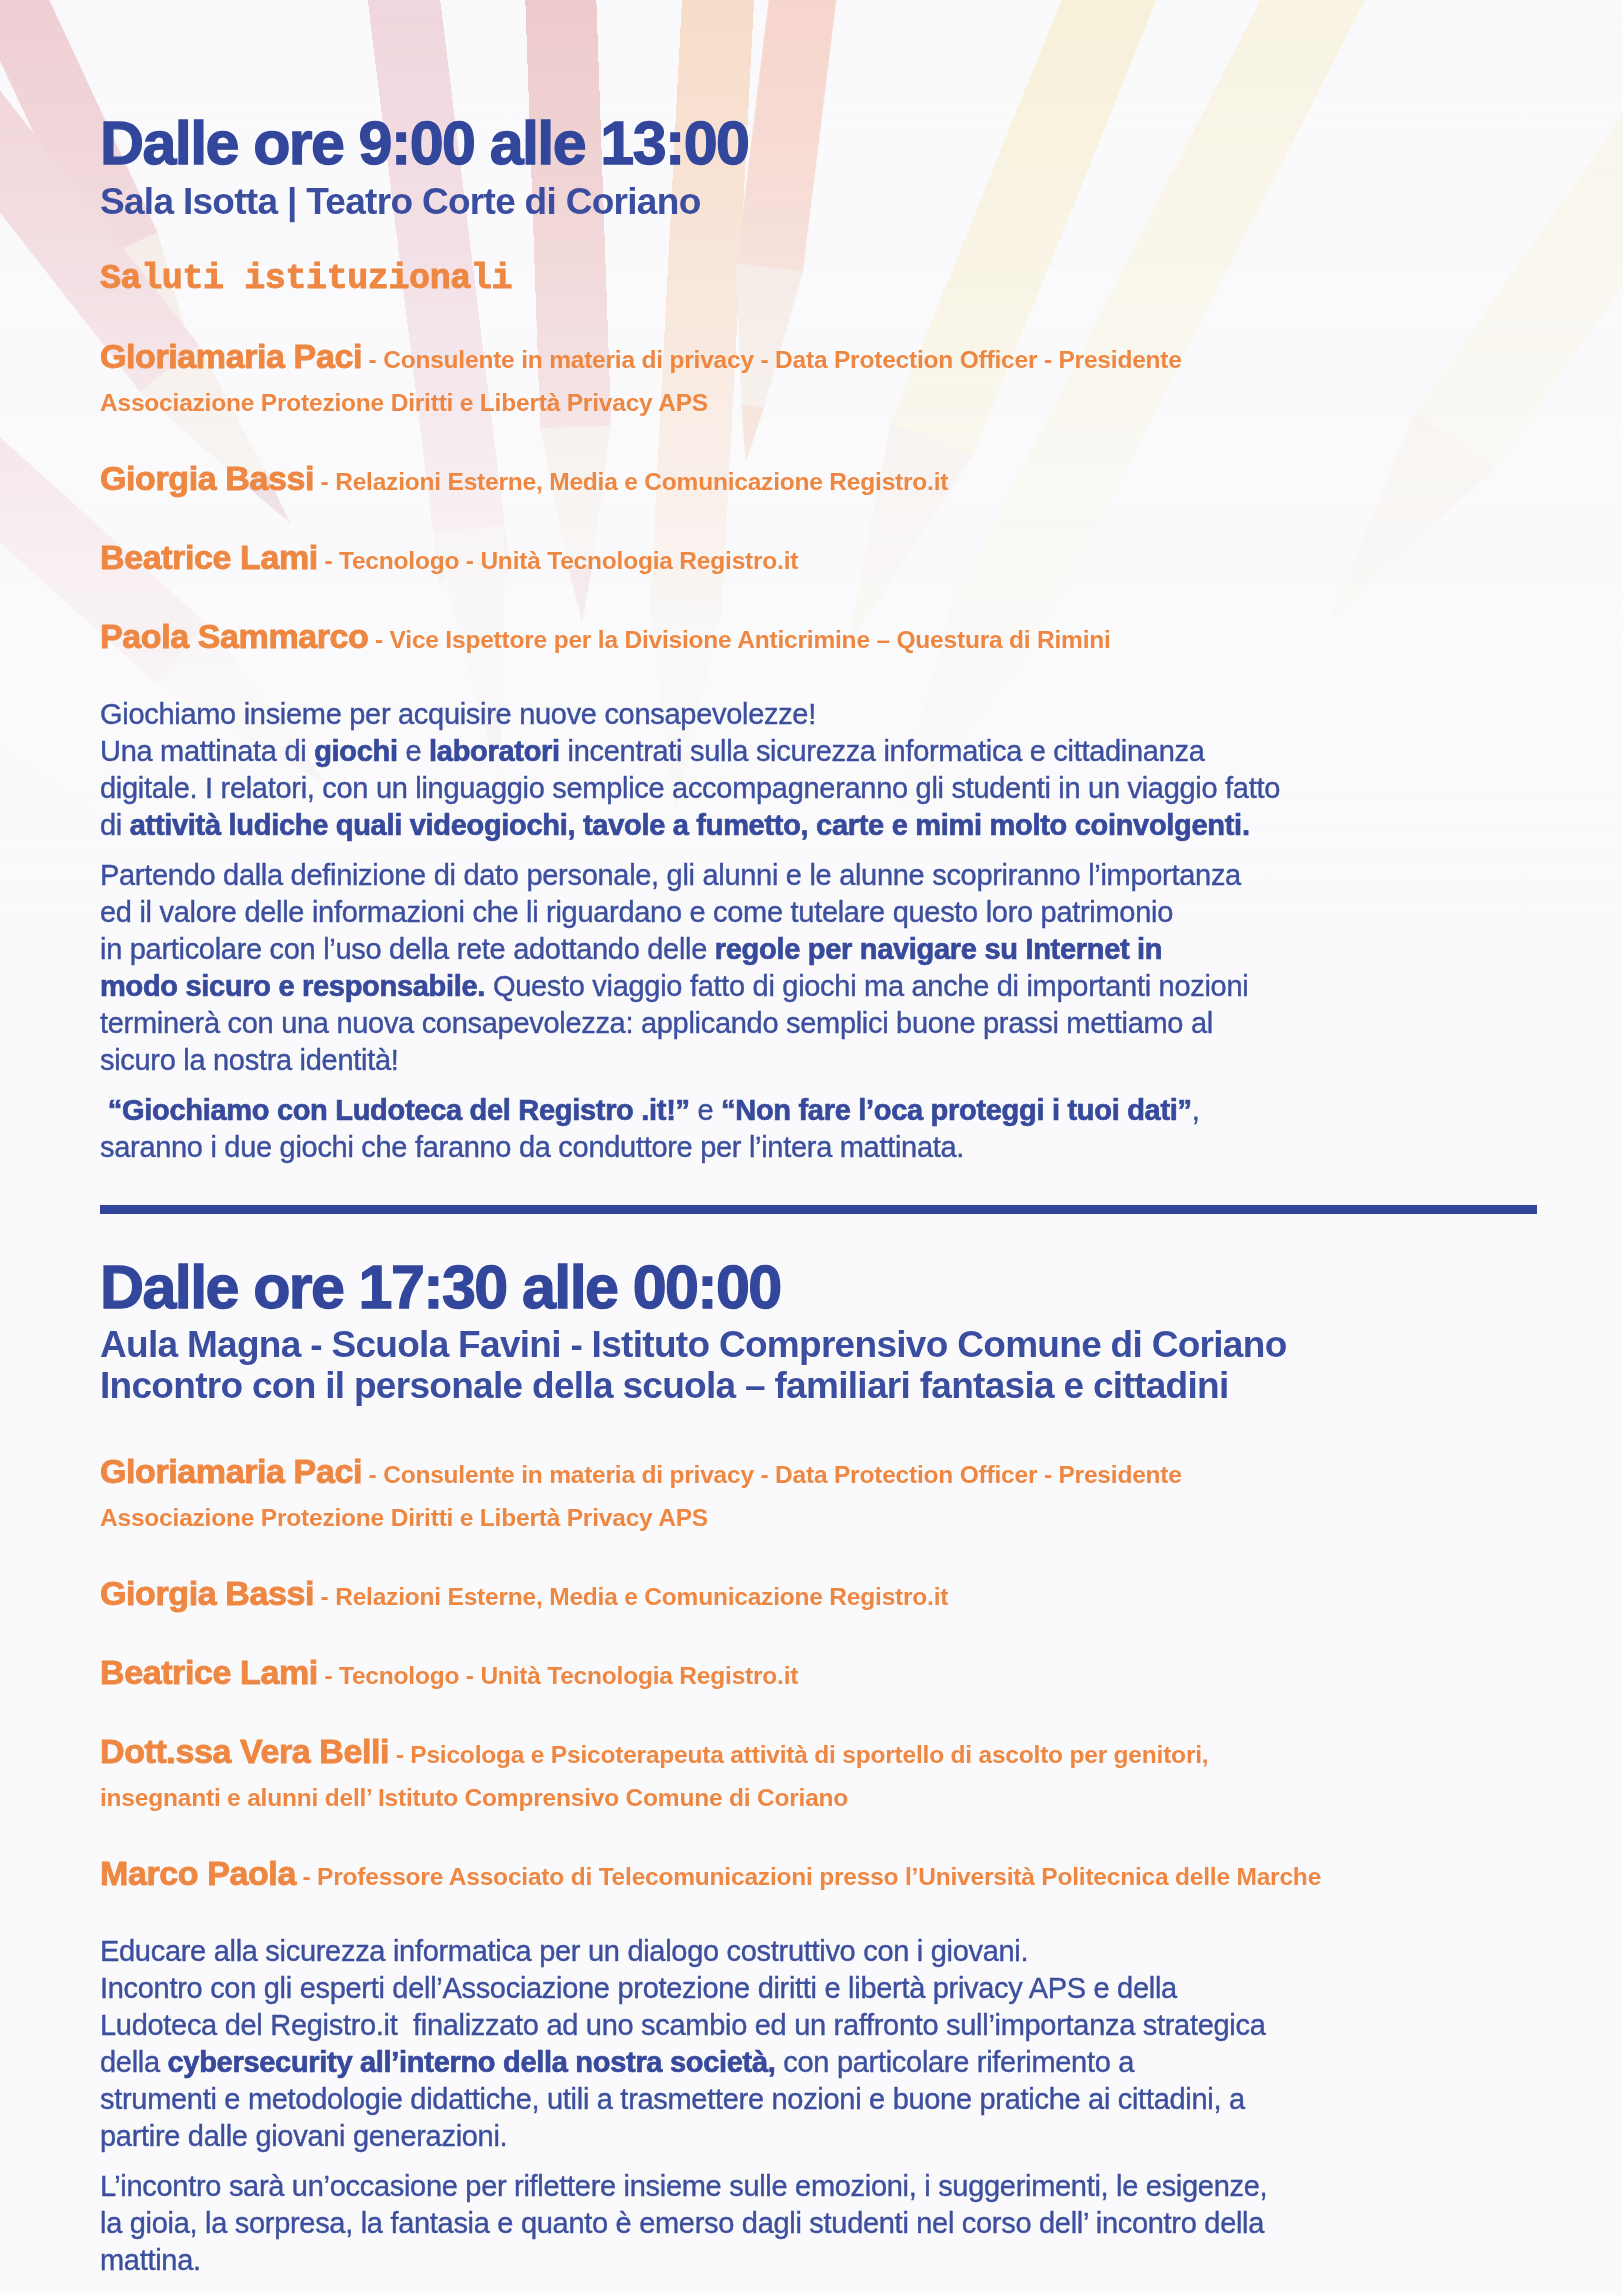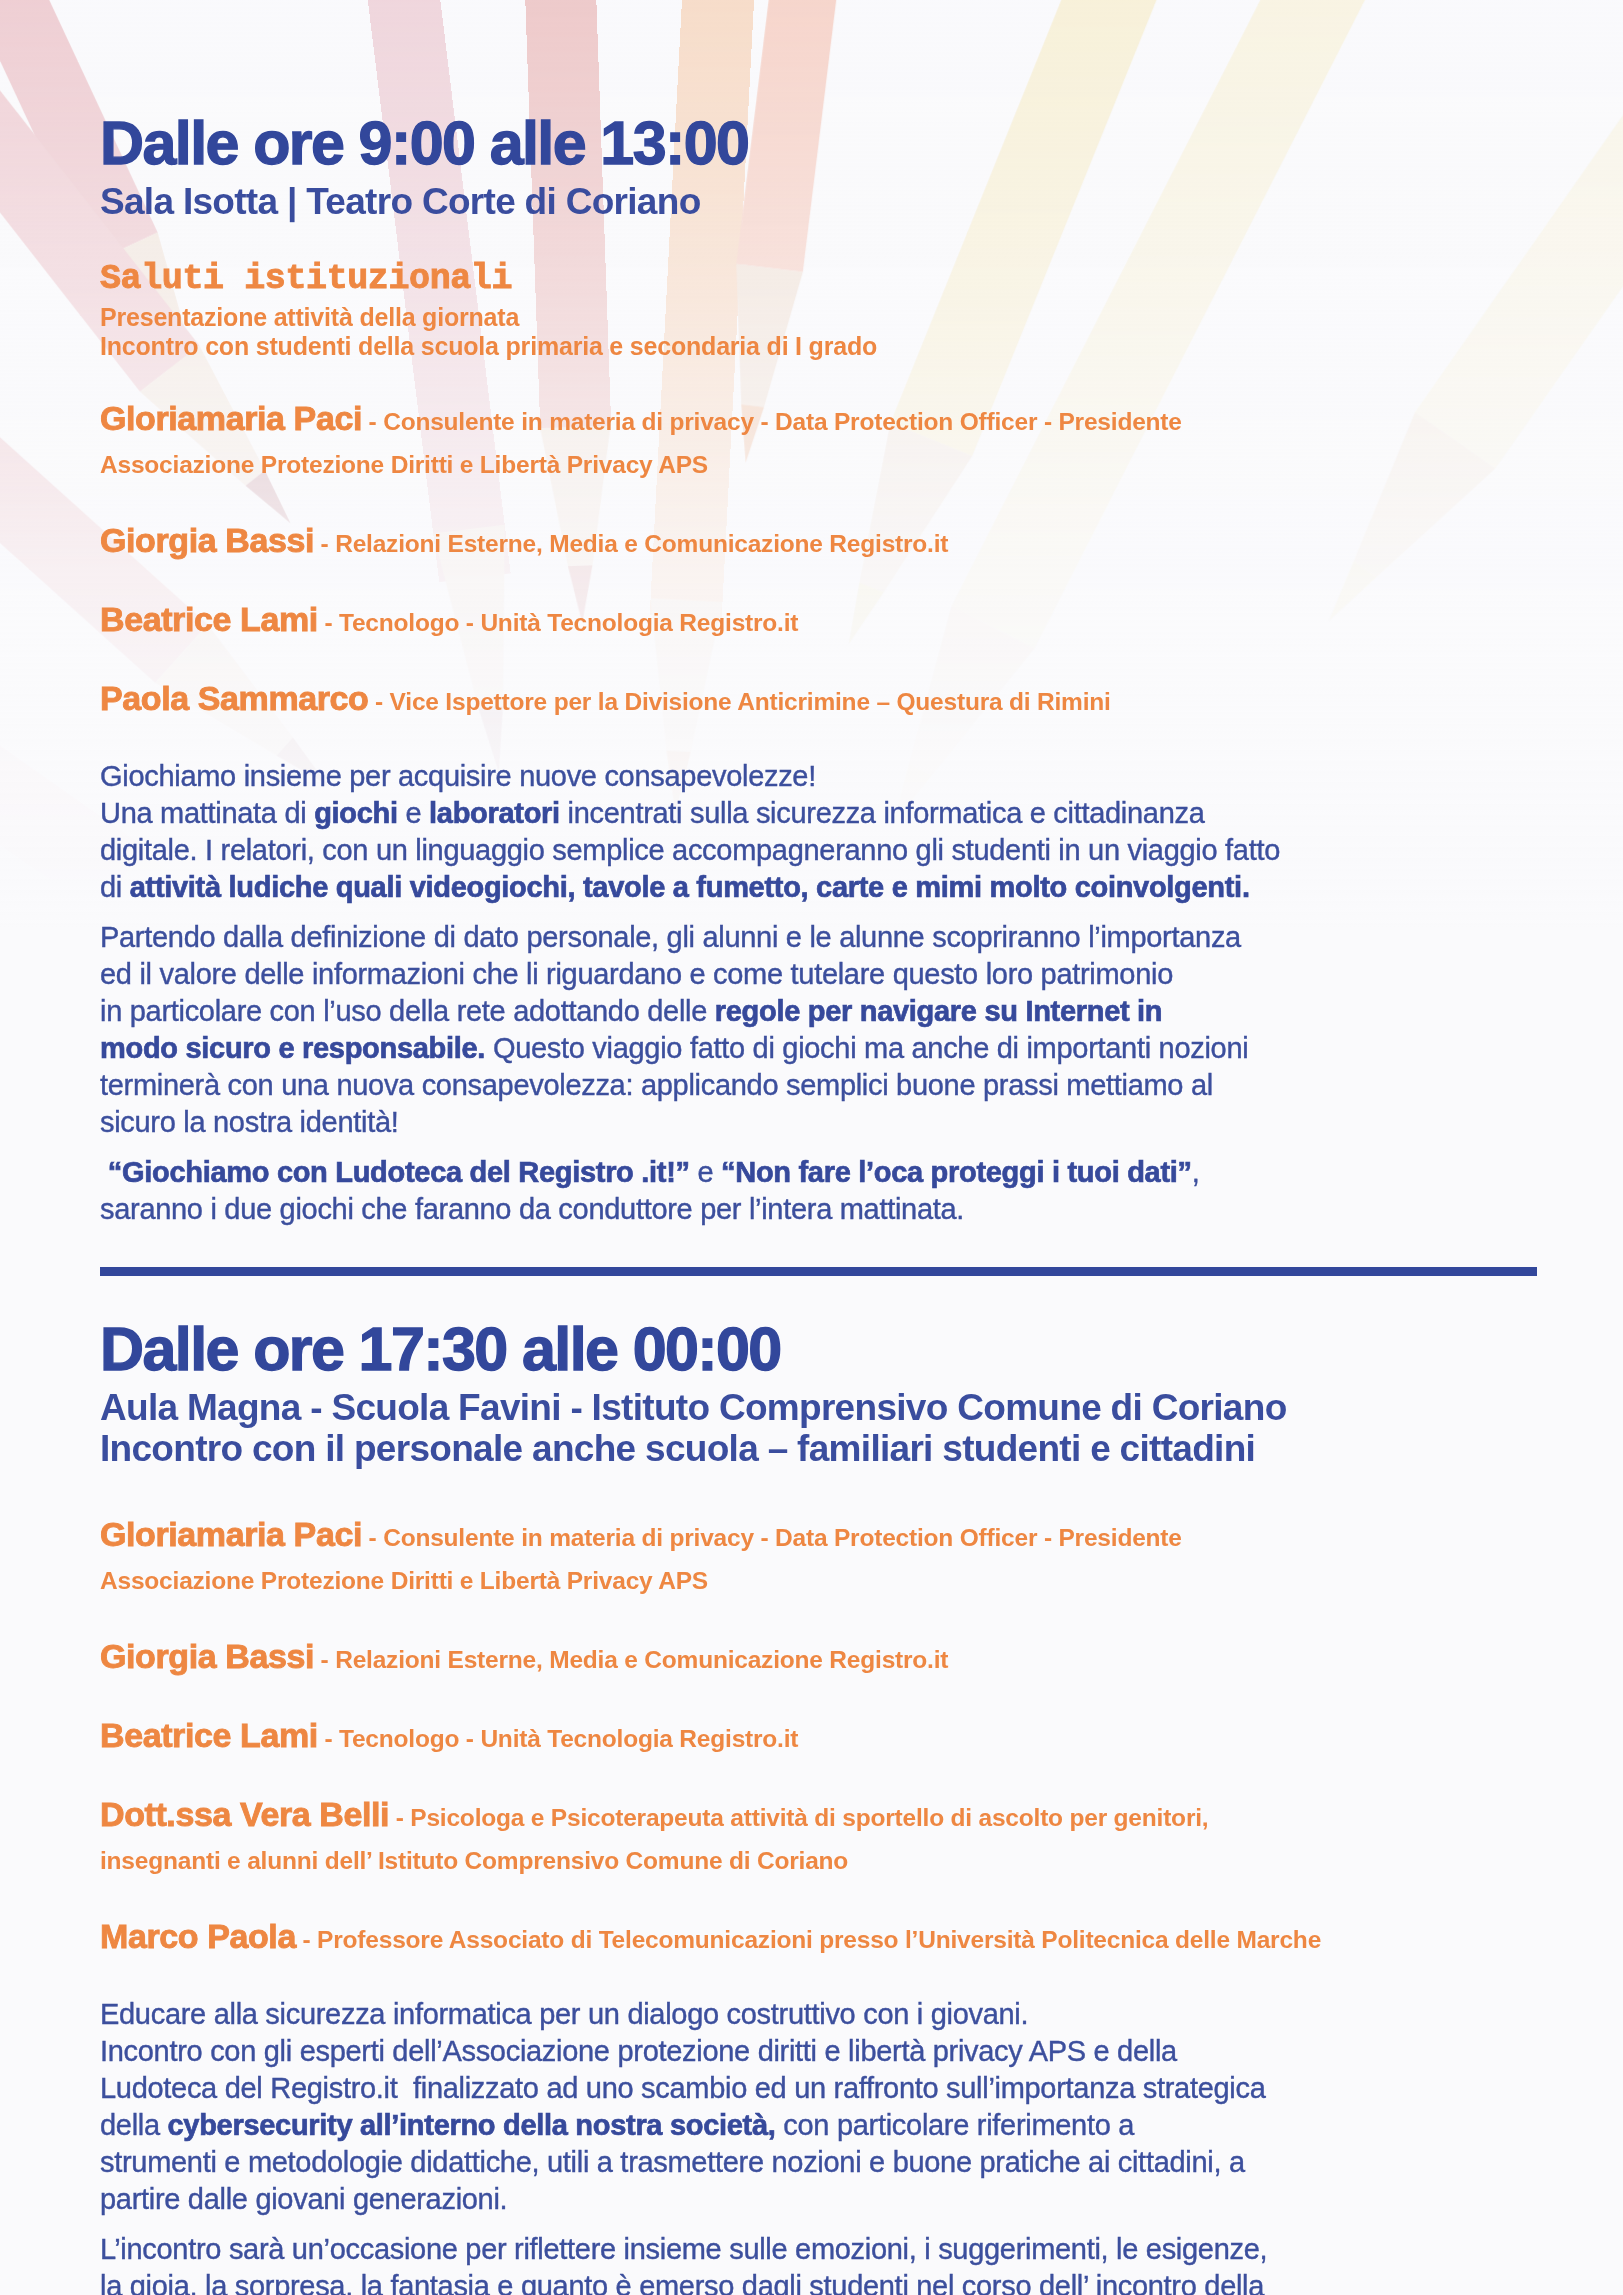--- a/index.html
+++ b/index.html
@@ -163,24 +163,20 @@
 
   <div class="content">
 
     <section class="session session-1">
       <h1 class="time-heading">Dalle ore 9:00 alle 13:00</h1>
       <div class="location">
         <div>Sala Isotta | Teatro Corte di Coriano</div>
       </div>
 
       <h2 class="program-title">Saluti istituzionali</h2>
-      <div class="program-lines">
-        <div class="program-line">Presentazione attività della giornata</div>
-        <div class="program-line">Incontro con studenti della scuola primaria e secondaria di I grado</div>
-      </div>
 
       <div class="speakers">
         <p class="speaker"><span class="sp-name">Gloriamaria Paci</span><span class="sp-role"> - Consulente in materia di privacy - Data Protection Officer - Presidente
 Associazione Protezione Diritti e Libertà Privacy APS</span></p>
         <p class="speaker"><span class="sp-name">Giorgia Bassi</span><span class="sp-role"> - Relazioni Esterne, Media e Comunicazione Registro.it</span></p>
         <p class="speaker"><span class="sp-name">Beatrice Lami</span><span class="sp-role"> - Tecnologo - Unità Tecnologia Registro.it</span></p>
         <p class="speaker"><span class="sp-name">Paola Sammarco</span><span class="sp-role"> - Vice Ispettore per la Divisione Anticrimine – Questura di Rimini</span></p>
       </div>
 
       <div class="paras">
@@ -198,21 +194,21 @@
 saranno i due giochi che faranno da conduttore per l’intera mattinata.</span></p>
       </div>
     </section>
 
     <div class="divider"></div>
 
     <section class="session session-2">
       <h1 class="time-heading">Dalle ore 17:30 alle 00:00</h1>
       <div class="location">
         <div>Aula Magna - Scuola Favini - Istituto Comprensivo Comune di Coriano</div>
-        <div>Incontro con il personale anche scuola – familiari studenti e cittadini</div>
+        <div>Incontro con il personale della scuola – familiari fantasia e cittadini</div>
       </div>
 
       <div class="speakers">
         <p class="speaker"><span class="sp-name">Gloriamaria Paci</span><span class="sp-role"> - Consulente in materia di privacy - Data Protection Officer - Presidente
 Associazione Protezione Diritti e Libertà Privacy APS</span></p>
         <p class="speaker"><span class="sp-name">Giorgia Bassi</span><span class="sp-role"> - Relazioni Esterne, Media e Comunicazione Registro.it</span></p>
         <p class="speaker"><span class="sp-name">Beatrice Lami</span><span class="sp-role"> - Tecnologo - Unità Tecnologia Registro.it</span></p>
         <p class="speaker"><span class="sp-name">Dott.ssa Vera Belli</span><span class="sp-role"> - Psicologa e Psicoterapeuta attività di sportello di ascolto per genitori,
 insegnanti e alunni dell’ Istituto Comprensivo Comune di Coriano</span></p>
         <p class="speaker"><span class="sp-name">Marco Paola</span><span class="sp-role"> - Professore Associato di Telecomunicazioni presso l’Università Politecnica delle Marche</span></p>

